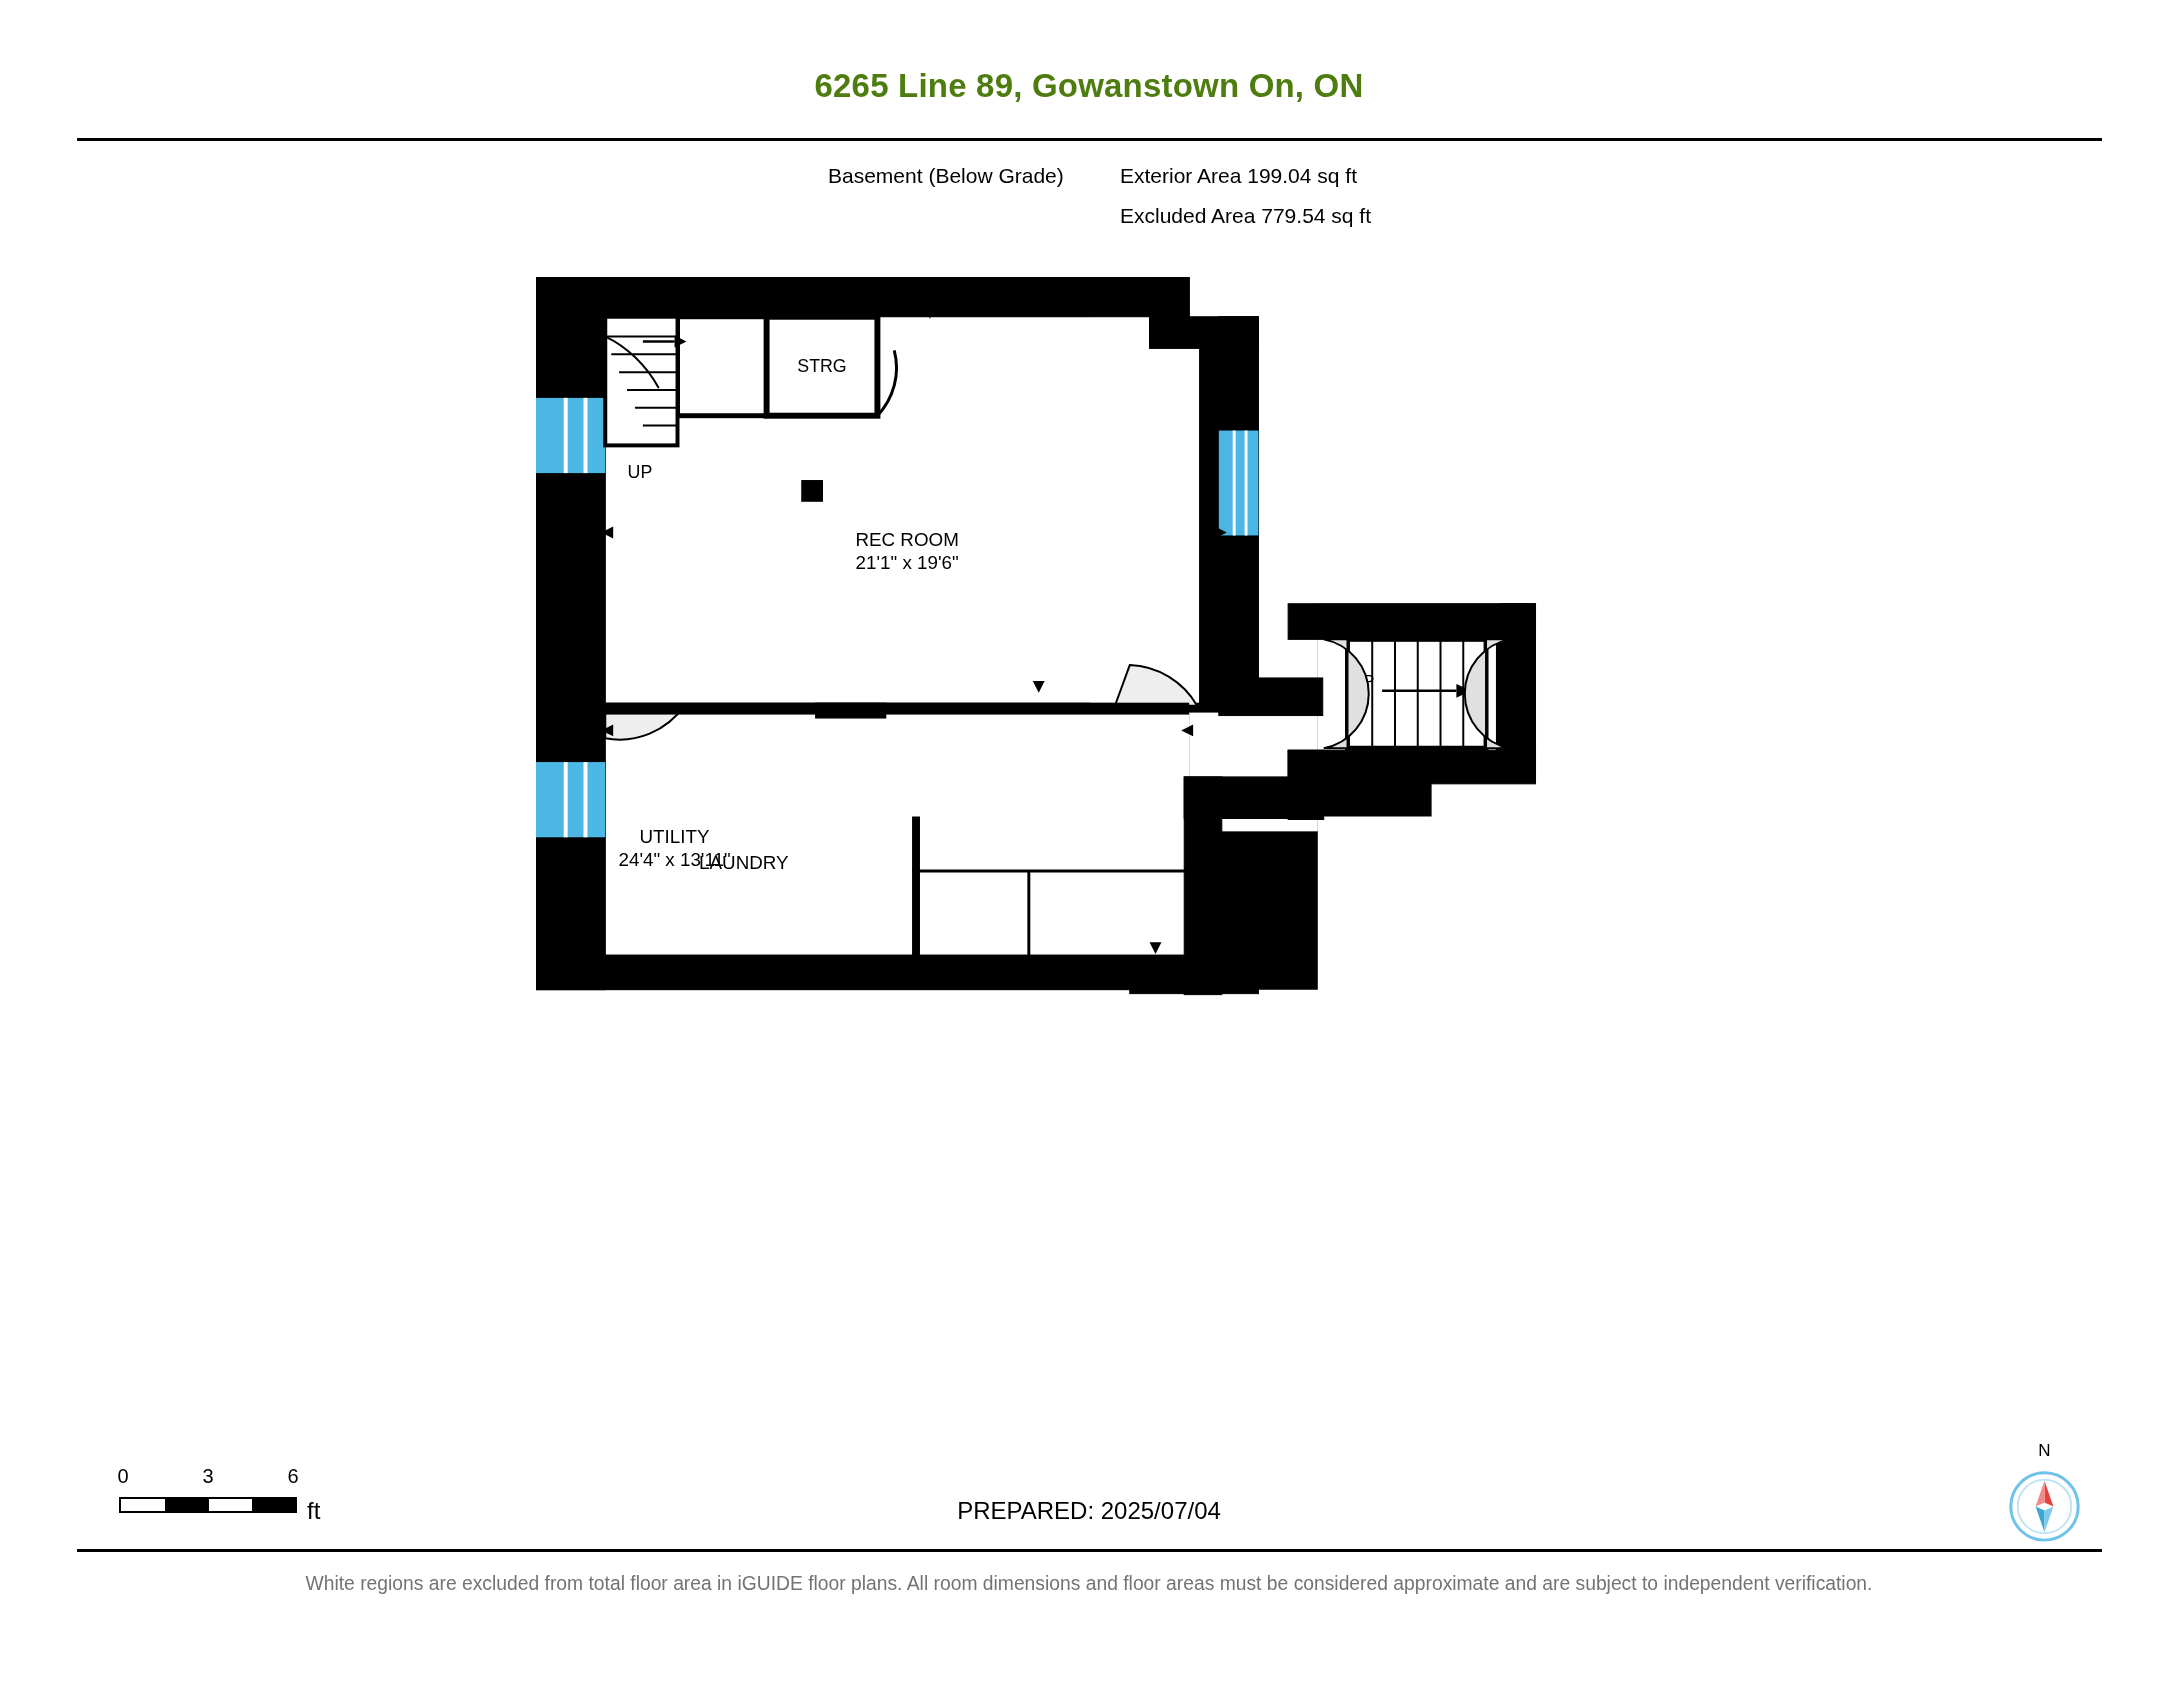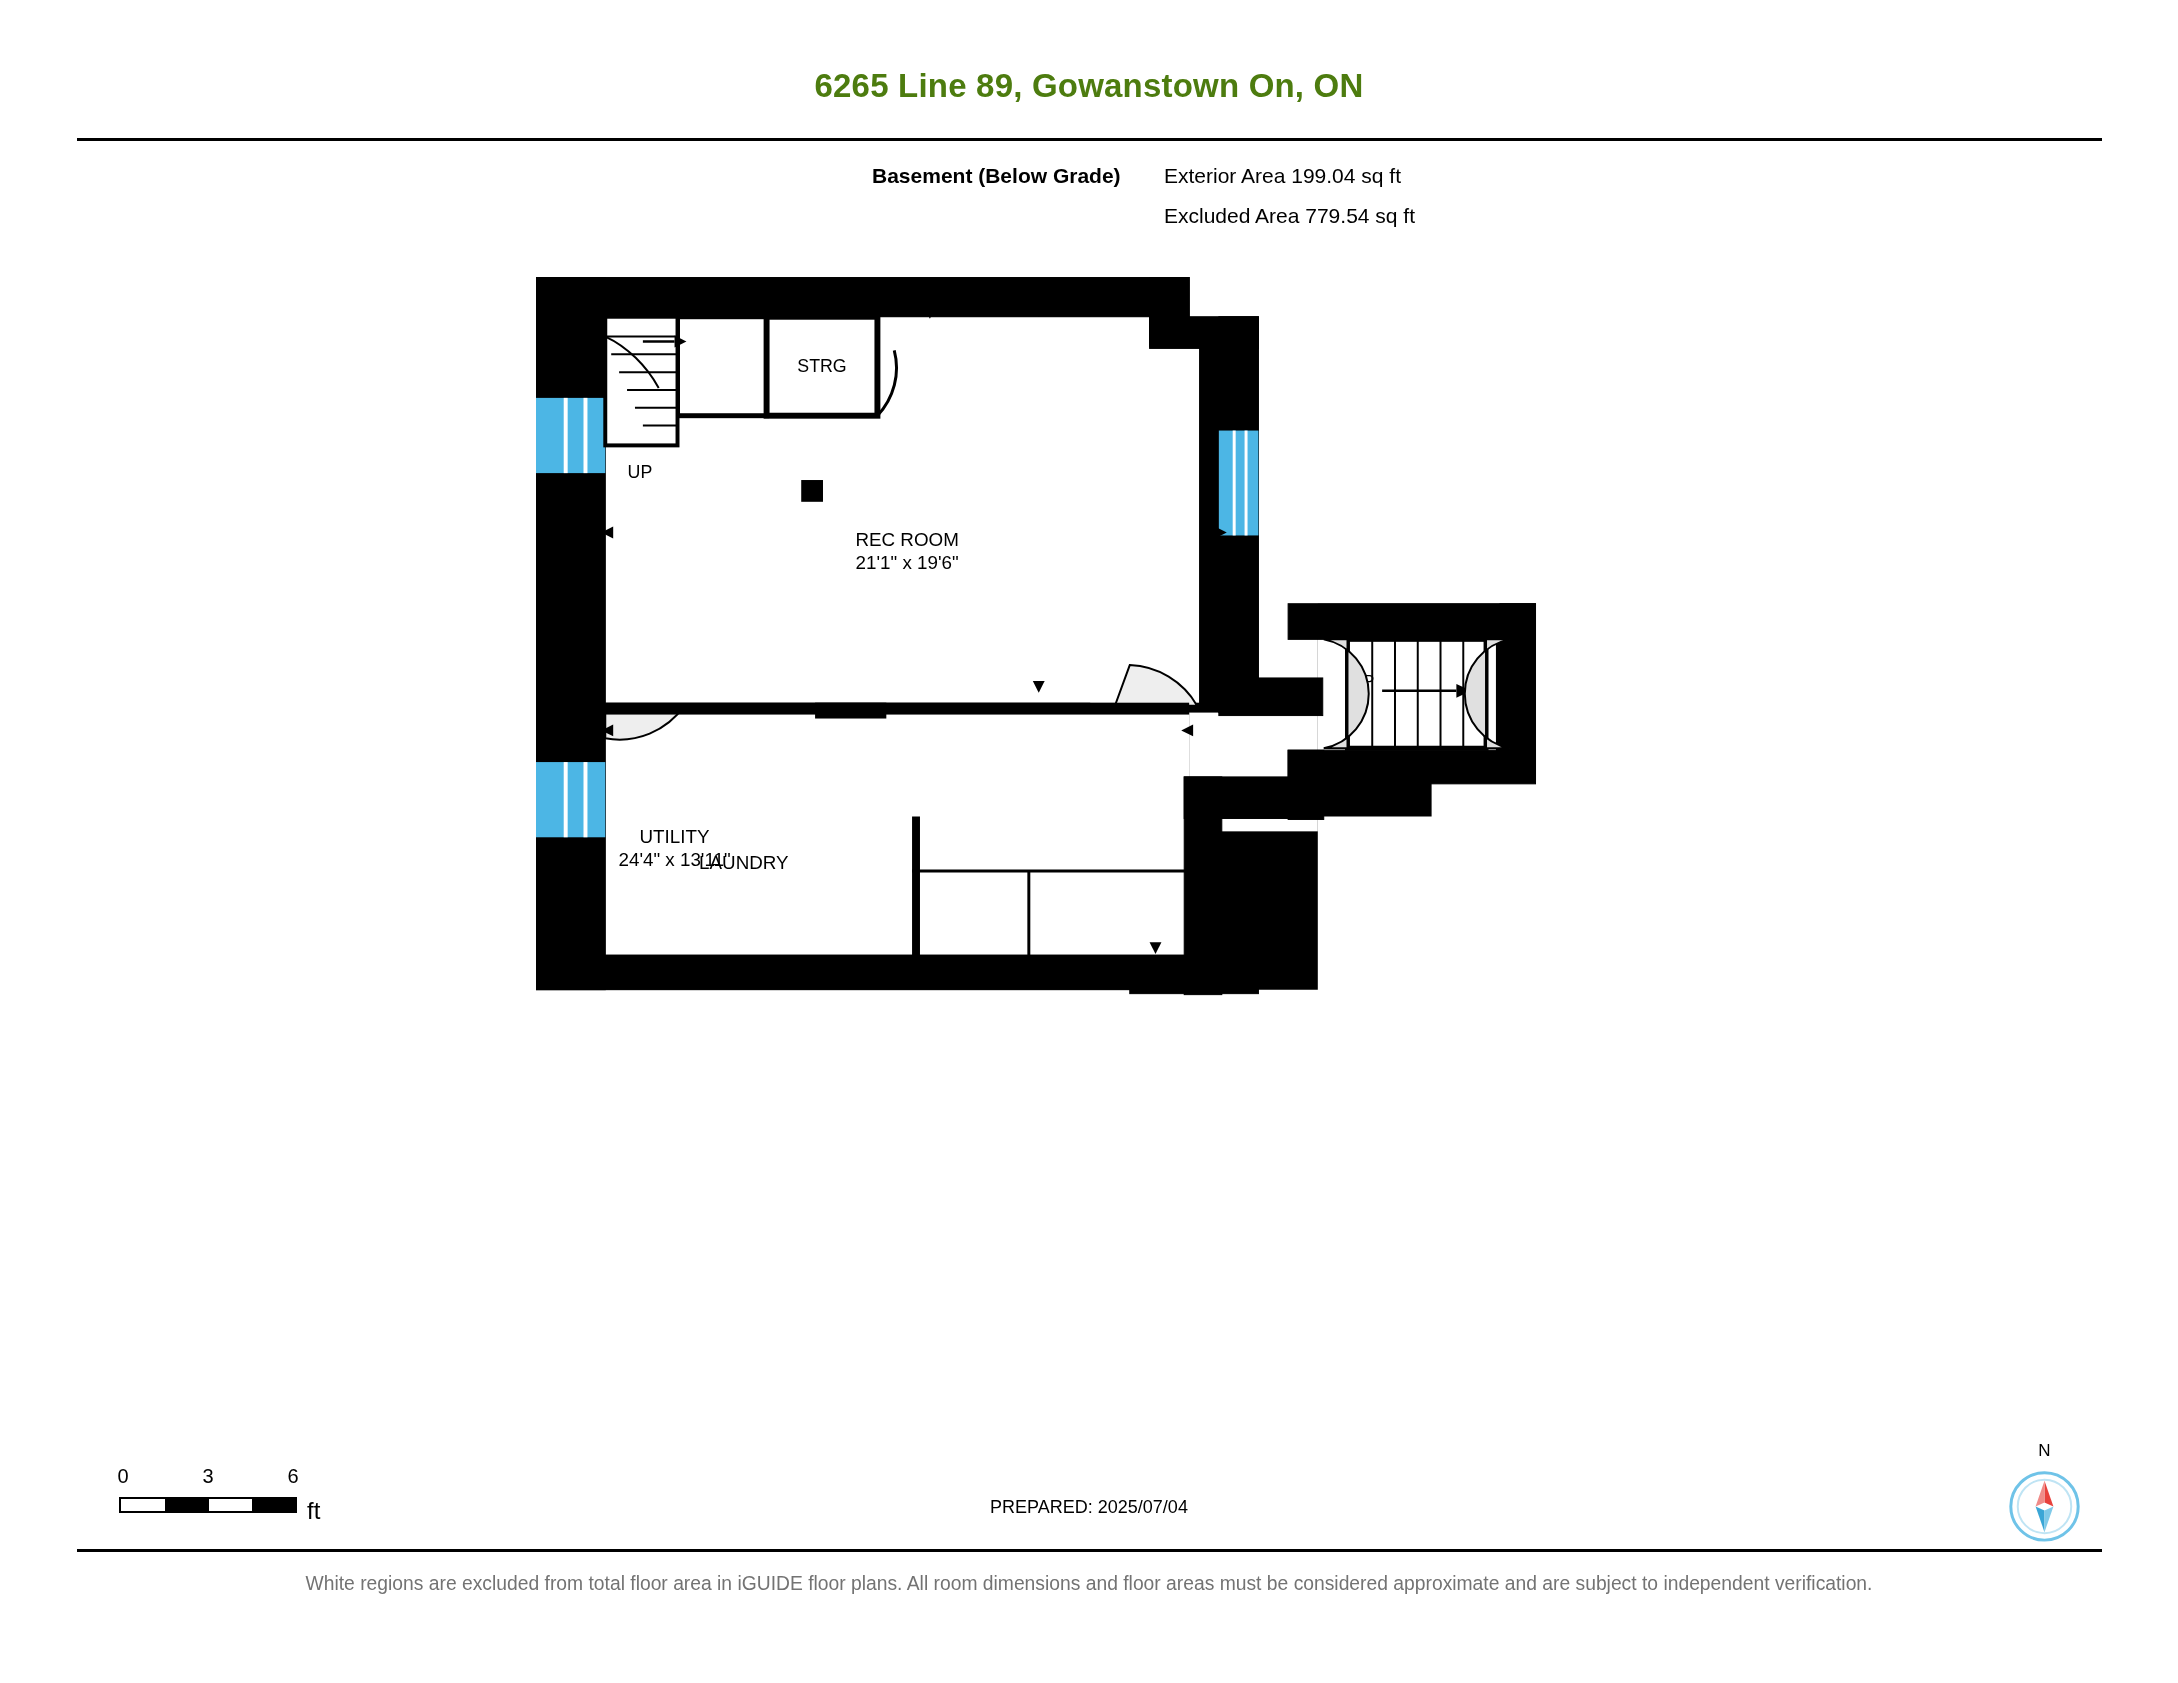--- a/index.html
+++ b/index.html
@@ -44,24 +44,23 @@
     width: 891px;
     font-size: 21px;
     line-height: 40px;
     color: #000;
   }
   .meta-row {
     display: flex;
     align-items: baseline;
   }
   .meta-label {
-    font-weight: bold;
+    font-weight: normal;
     width: 292px;
     flex: 0 0 292px;
-    margin-left: 44px;
   }
   .meta-value {
     flex: 1 1 auto;
   }
 
   
   #plan {
     position: absolute;
     top: 277px;
     left: 536px;
@@ -112,21 +111,21 @@
     color: #000;
   }
 
   
   .prepared {
     position: absolute;
     top: 1497px;
     left: 0;
     width: 2178px;
     text-align: center;
-    font-size: 18px;
+    font-size: 24px;
     color: #000;
   }
 
   
   .compass {
     position: absolute;
     left: 1990px;
     top: 1445px;
     width: 109px;
     height: 109px;

